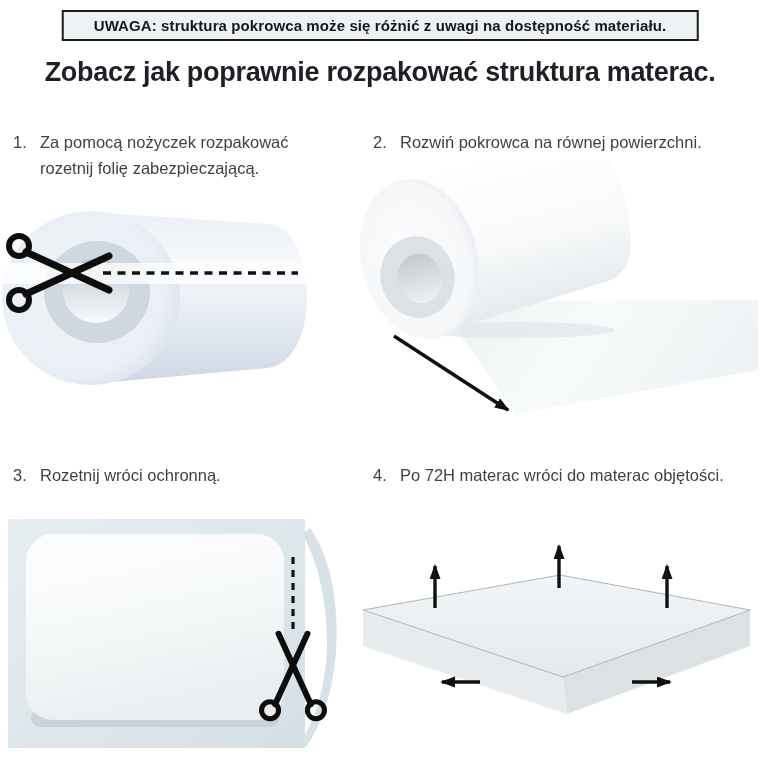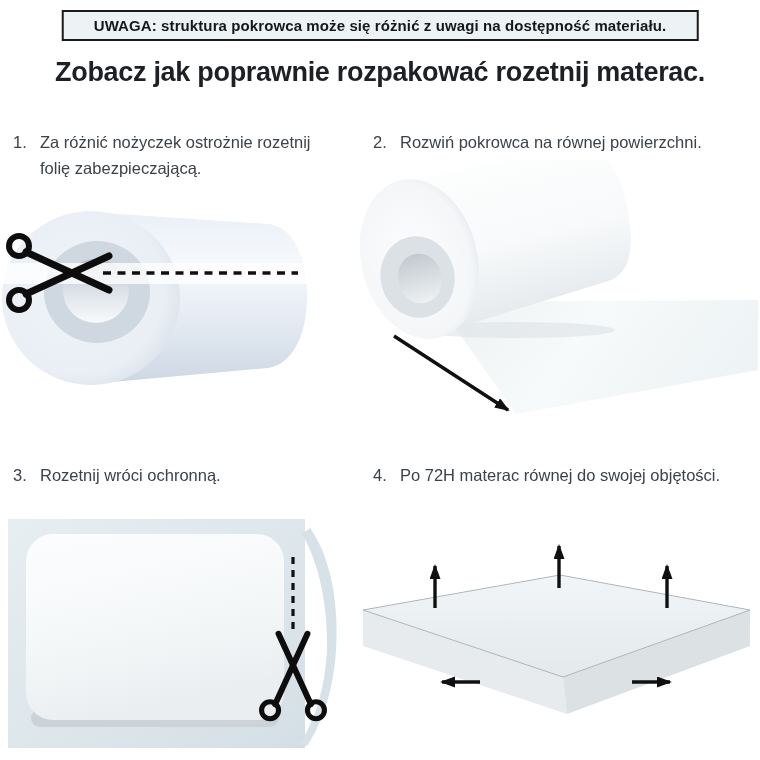--- a/index.html
+++ b/index.html
@@ -27,40 +27,40 @@
 </style>
 </head>
 <body>
 
 <div class="page">
 
   <div class="notice">
     <span>UWAGA: struktura pokrowca może się różnić z uwagi na dostępność materiału.</span>
   </div>
 
-  <h1 class="title">Zobacz jak poprawnie rozpakować rozetnij materac.</h1>
+  <h1 class="title">Zobacz jak poprawnie rozpakować struktura materac.</h1>
 
   <div class="step step1">
     <span class="num">1.</span>
-    <span class="txt">Za różnić nożyczek ostrożnie rozetnij folię zabezpieczającą.</span>
+    <span class="txt">Za pomocą nożyczek rozpakować rozetnij folię zabezpieczającą.</span>
   </div>
 
   <div class="step step2">
     <span class="num">2.</span>
     <span class="txt">Rozwiń pokrowca na równej powierzchni.</span>
   </div>
 
   <div class="step step3">
     <span class="num">3.</span>
     <span class="txt">Rozetnij wróci ochronną.</span>
   </div>
 
   <div class="step step4">
     <span class="num">4.</span>
-    <span class="txt">Po 72H materac równej do swojej objętości.</span>
+    <span class="txt">Po 72H materac wróci do materac objętości.</span>
   </div>
 
   <svg class="ill ill1" width="345" height="225" viewBox="0 0 345 225">
     <defs>
       <linearGradient id="g1body" x1="0" y1="0" x2="0" y2="1">
         <stop offset="0" stop-color="#eaf0f6"></stop>
         <stop offset="0.3" stop-color="#f6f9fc"></stop>
         <stop offset="0.65" stop-color="#e3eaf2"></stop>
         <stop offset="1" stop-color="#cdd7e3"></stop>
       </linearGradient>

